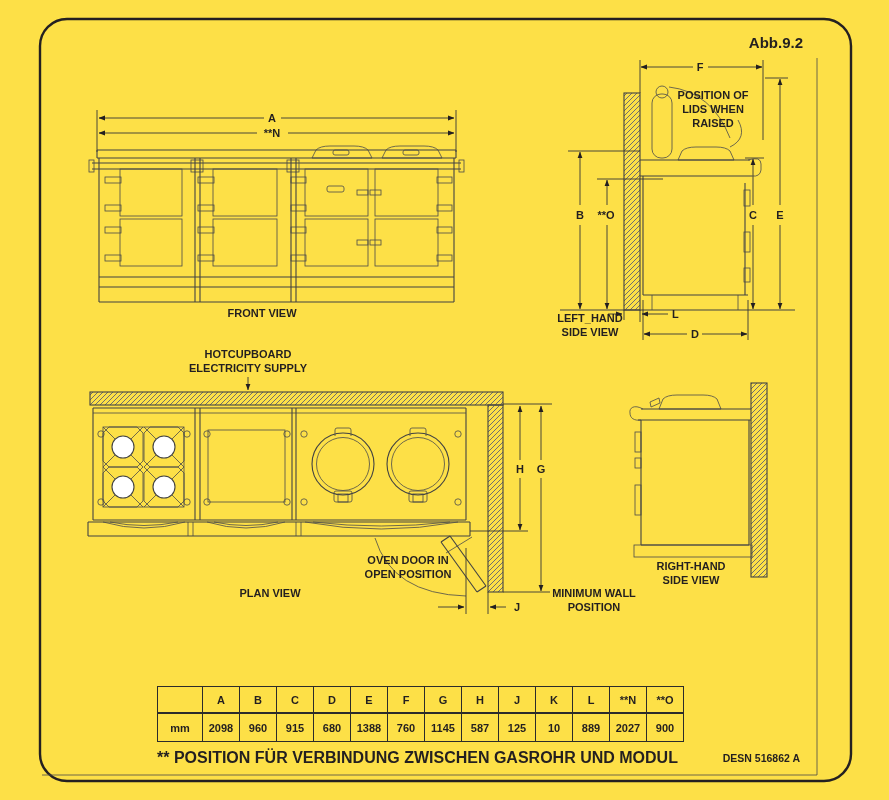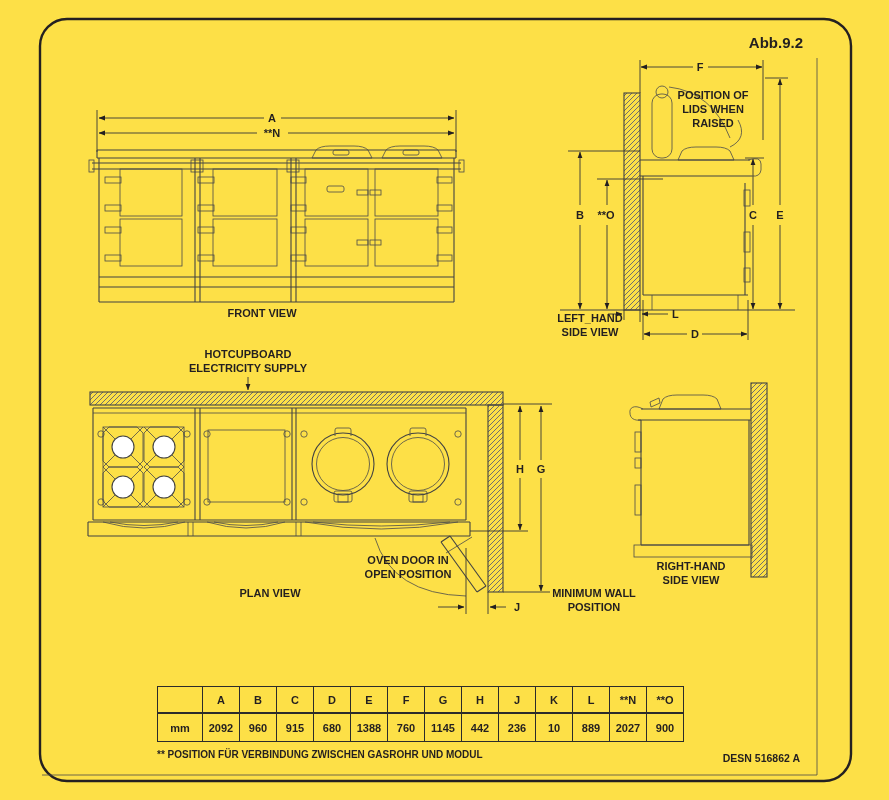--- a/index.html
+++ b/index.html
@@ -23,21 +23,21 @@
   .dims-table th,.dims-table td{
     border:1px solid #2b2b2b;text-align:center;vertical-align:middle;
     font-size:11px;color:#231f20;padding:0;
   }
   .dims-table th{width:36px;height:25px;font-weight:600;}
   .dims-table td{width:36px;height:27px;font-weight:600;}
   .dims-table .unit{width:44px;text-align:center;}
   .dims-table thead th{border-bottom:2.6px solid #2b2b2b;}
 
   .footnote{
-    position:absolute;left:157px;top:749px;font-size:10px;font-weight:600;color:#231f20;
+    position:absolute;left:157px;top:749px;font-size:16px;font-weight:600;color:#231f20;
   }
   .docnum{
     position:absolute;left:640px;top:752px;width:160px;text-align:right;
     font-size:10.5px;font-weight:700;color:#231f20;
   }
 </style>
 </head>
 <body>
 
 <div class="page">
@@ -357,29 +357,29 @@
         <th>J</th>
         <th>K</th>
         <th>L</th>
         <th>**N</th>
         <th>**O</th>
       </tr>
     </thead>
     <tbody>
       <tr>
         <td class="unit">mm</td>
-        <td>2092</td>
+        <td>2098</td>
         <td>960</td>
         <td>915</td>
         <td>680</td>
         <td>1388</td>
         <td>760</td>
         <td>1145</td>
-        <td>442</td>
-        <td>236</td>
+        <td>587</td>
+        <td>125</td>
         <td>10</td>
         <td>889</td>
         <td>2027</td>
         <td>900</td>
       </tr>
     </tbody>
   </table>
 </div>
 
 <div class="footnote">** POSITION FÜR VERBINDUNG ZWISCHEN GASROHR UND MODUL</div>

